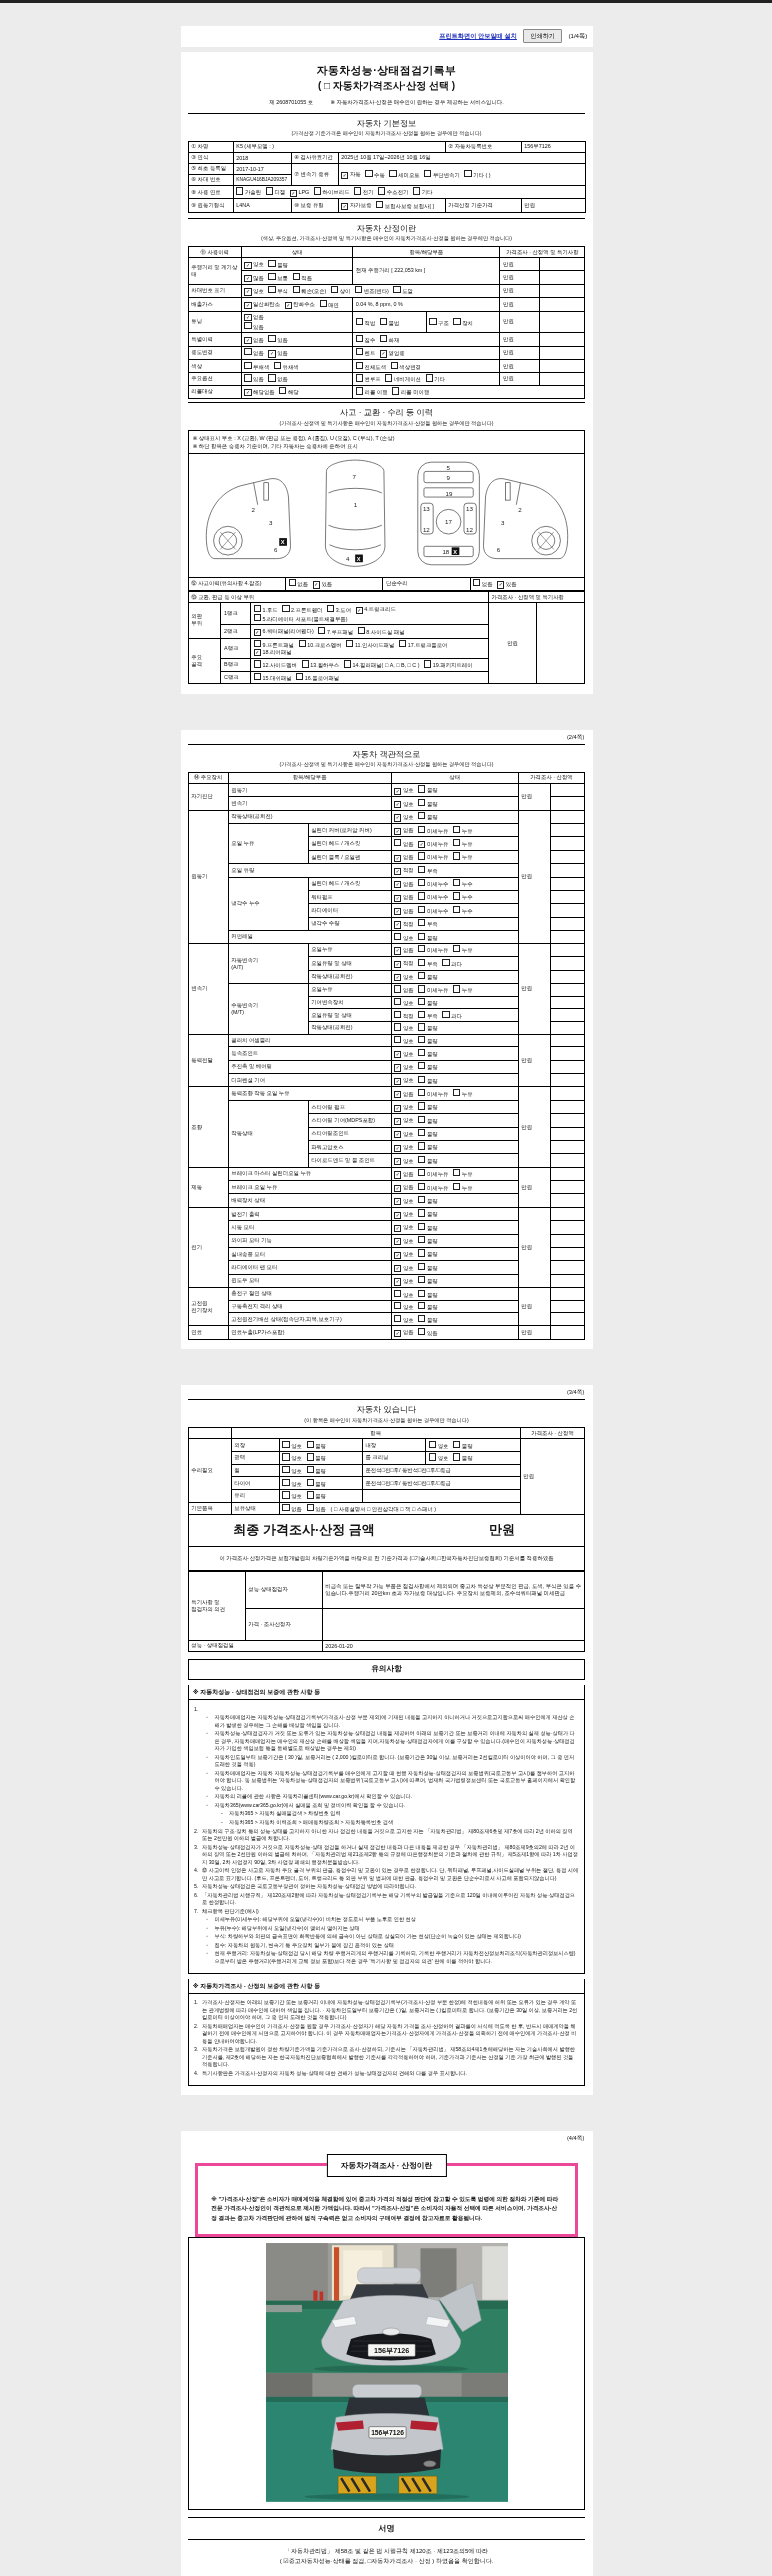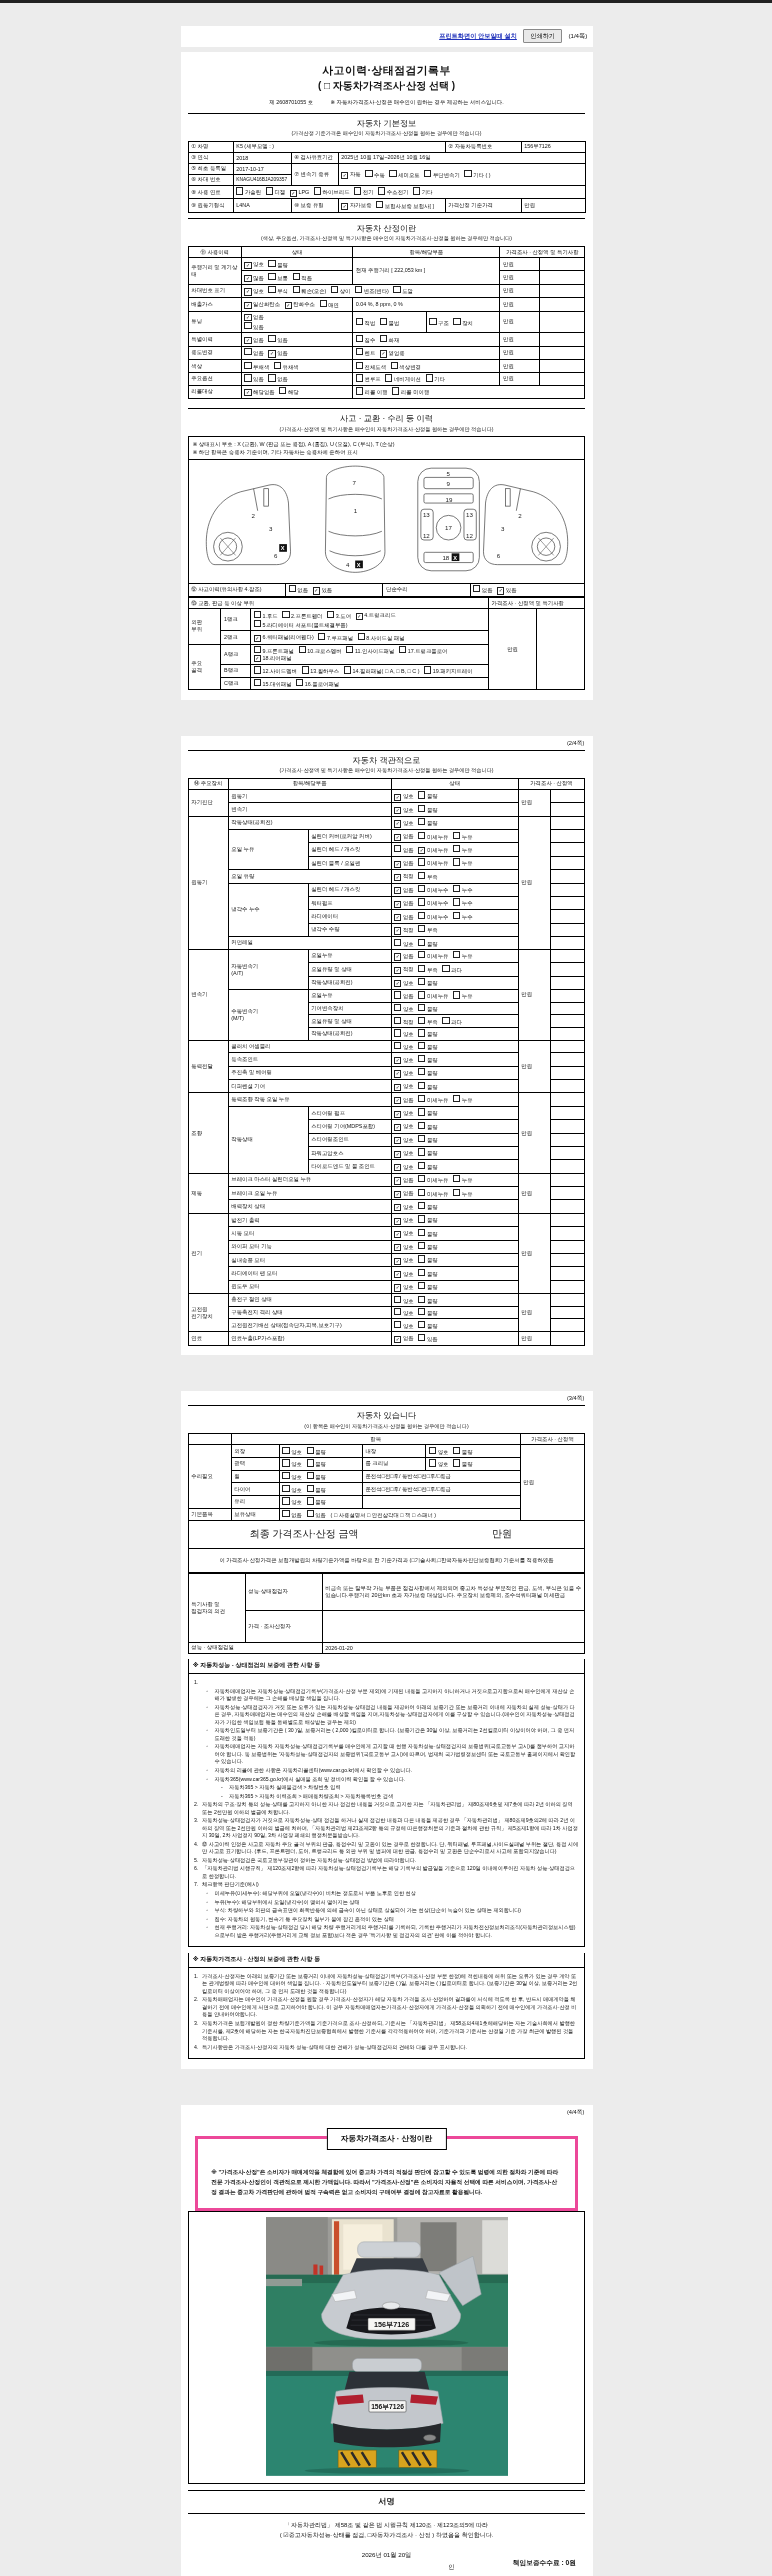--- a/index.html
+++ b/index.html
@@ -32,21 +32,21 @@
   .cb{display:inline-block;width:5.2px;height:5.2px;border:0.7px solid #222;line-height:5.2px;font-size:4.9px;font-weight:bold;text-align:center;margin-right:1.5px;vertical-align:-0.5px;background:#fff;}
   .legend{border:1px solid #000;border-bottom:none;font-size:5.4px;padding:2.6px 4.1px;line-height:1.5;}
   .diagram{border:1px solid #000;border-bottom:none;padding:2.1px 0;text-align:center;}
   .notice-bar{border:1px solid #000;text-align:center;font-weight:bold;font-size:7.7px;padding:4.6px 0;margin-top:7.2px;}
   .notice-sub{border:1px solid #000;border-top:none;font-weight:bold;font-size:6px;padding:2.6px 4.1px;}
   .notice-body{border:1px solid #000;border-top:none;padding:4.1px 5.2px 6.2px;}
   .nitem{display:flex;font-size:5.2px;line-height:1.45;margin:1px 0;}
   .nitem .mk{width:8.2px;flex:none;}
   .nitem.lv2{margin-left:12.4px;}
   .nitem.lv3{margin-left:27px;}
-  .finalrow{display:flex;border:1px solid #000;border-top:none;font-weight:normal;font-size:10px;}
+  .finalrow{display:flex;border:1px solid #000;border-top:none;font-weight:bold;font-size:13px;}
   .finalrow .fl{flex:1.4;text-align:center;padding:6.2px 0;}
   .finalrow .fr{flex:1;text-align:center;padding:6.2px 0;}
   .finalnote{border:1px solid #000;border-top:none;font-size:5.4px;text-align:center;padding:7.2px 5.2px;line-height:1.6;}
   .photo-title{border:1px solid #000;border-bottom:none;text-align:center;font-weight:bold;font-size:7.7px;padding:4.6px 0;}
   .photos{border:1px solid #000;padding:5.2px 0 7.2px;text-align:center;}
   .assess-box{border:3px solid #ec4899;margin:17.5px 7.2px 0;position:relative;padding:29px 13.4px 10.3px;}
   .assess-title{position:absolute;top:-11.3px;left:50%;transform:translateX(-50%);background:#fff;border:1px solid #000;padding:5.2px 13.4px;font-weight:bold;font-size:7.7px;white-space:nowrap;}
   .assess-text{font-size:5.7px;line-height:1.7;font-weight:bold;}
   .signsec{border-top:1.5px solid #000;margin-top:6.2px;}
   .sign-title{text-align:center;font-weight:bold;font-size:8.2px;padding:5.2px 0;border-bottom:1px solid #000;}
@@ -73,21 +73,21 @@
 
 <div class="doc">
 
   <div class="toolbar">
     <a href="#">프린트화면이 안보일때 설치</a>
     <button class="btn">인쇄하기</button>
     <span>(1/4쪽)</span>
   </div>
 
   <section class="sheet">
-    <h1 class="title">사고이력·상태점검기록부</h1>
+    <h1 class="title">자동차성능·상태점검기록부</h1>
     <div class="subtitle">( □ 자동차가격조사·산정 선택 )</div>
     <div class="docno">
       <span>제 2608701055 호</span>
       <span>※ 자동차가격조사·산정은 매수인이 원하는 경우 제공하는 서비스입니다.</span>
     </div>
 
     <div class="sec">
       <div class="sec-title">자동차 기본정보</div>
       <div class="sec-sub">(가격산정 기준가격은 매수인이 자동차가격조사·산정을 원하는 경우에만 적습니다)</div>
       <table class="frm">
@@ -223,21 +223,21 @@
         </tr>
         <tr>
           <td>리콜대상</td>
           <td><span class="opt"><span class="cb">✓</span><span>해당없음</span></span><span class="opt"><span class="cb"></span><span>해당</span></span></td>
           <td colspan="4"><span class="opt"><span class="cb"></span><span>리콜 이행</span></span><span class="opt"><span class="cb"></span><span>리콜 미이행</span></span></td>
         </tr>
       </tbody>
         </table>
     </div>
 
-    <div class="sec" style="margin-top:9px">
+    <div class="sec" style="margin-top:3px">
       <div class="sec-title">사고 · 교환 · 수리 등 이력</div>
       <div class="sec-sub">(가격조사·산정액 및 특기사항은 매수인이 자동차가격조사·산정을 원하는 경우에만 적습니다)</div>
       <div class="legend">
         <div>※ 상태표시 부호 : X (교환), W (판금 또는 용접), A (흠집), U (요철), C (부식), T (손상)</div>
         <div>※ 하단 항목은 승용차 기준이며, 기타 자동차는 승용차에 준하여 표시</div>
       </div>
       <div class="diagram">
         <svg width="392" height="117" viewBox="0 0 760 228">
           <g fill="none" stroke="#444" stroke-width="1.4">
 
@@ -705,20 +705,21 @@
           <td style="height:28px"></td>
         </tr>
         <tr>
           <td colspan="2" class="ctr">성능 · 상태점검일</td>
           <td>2026-01-20</td>
         </tr>
       </tbody>
         </table>
     </div>
 
+    <div class="notice-bar">유의사항</div>
     <div class="notice-sub" style="margin-top:5.2px">※ 자동차성능 · 상태점검의 보증에 관한 사항 등</div>
     <div class="notice-body" id="notice1">
         <div class="nitem lv1">
           <span class="mk">1.</span>
           <span></span>
         </div>
         <div class="nitem lv2">
           <span class="mk">◦</span>
           <span>자동차매매업자는 자동차성능·상태점검기록부(가격조사·산정 부분 제외)에 기재된 내용을 고지하지 아니하거나 거짓으로고지함으로써 매수인에게 재산상 손해가 발생한 경우에는 그 손해를 배상할 책임을 집니다.</span>
         </div>

